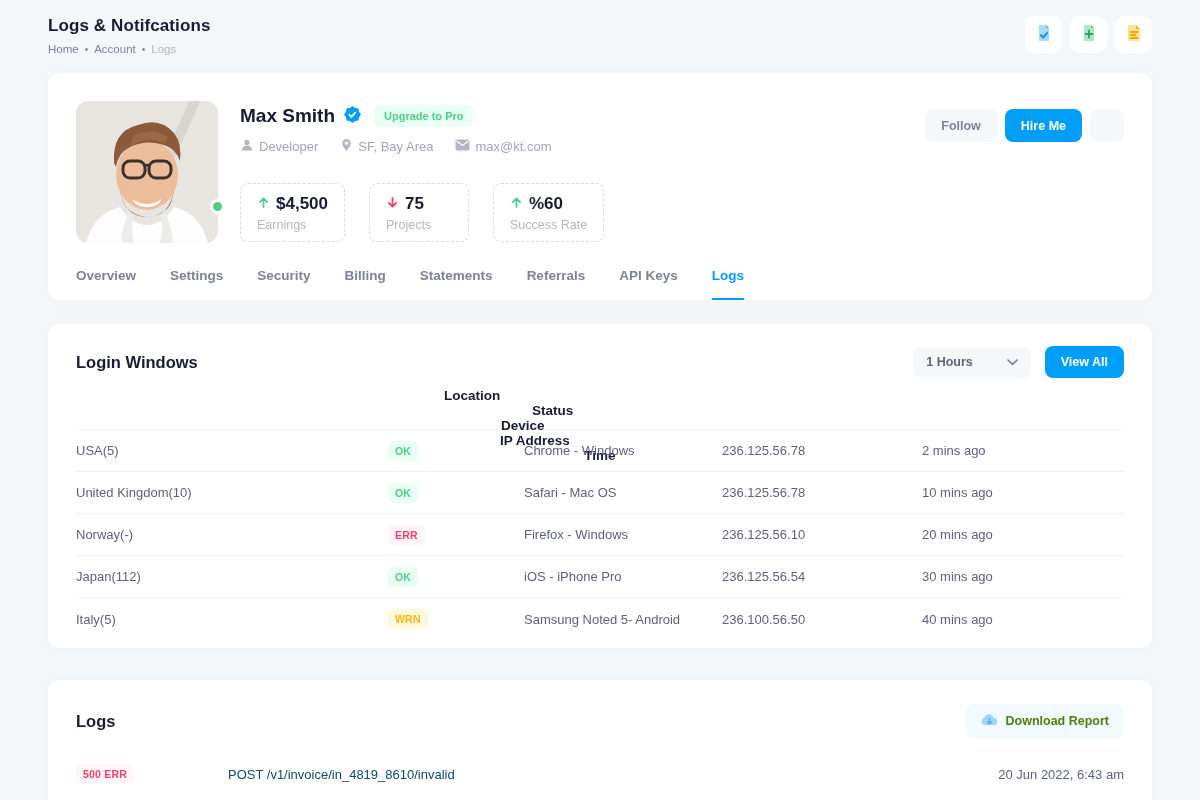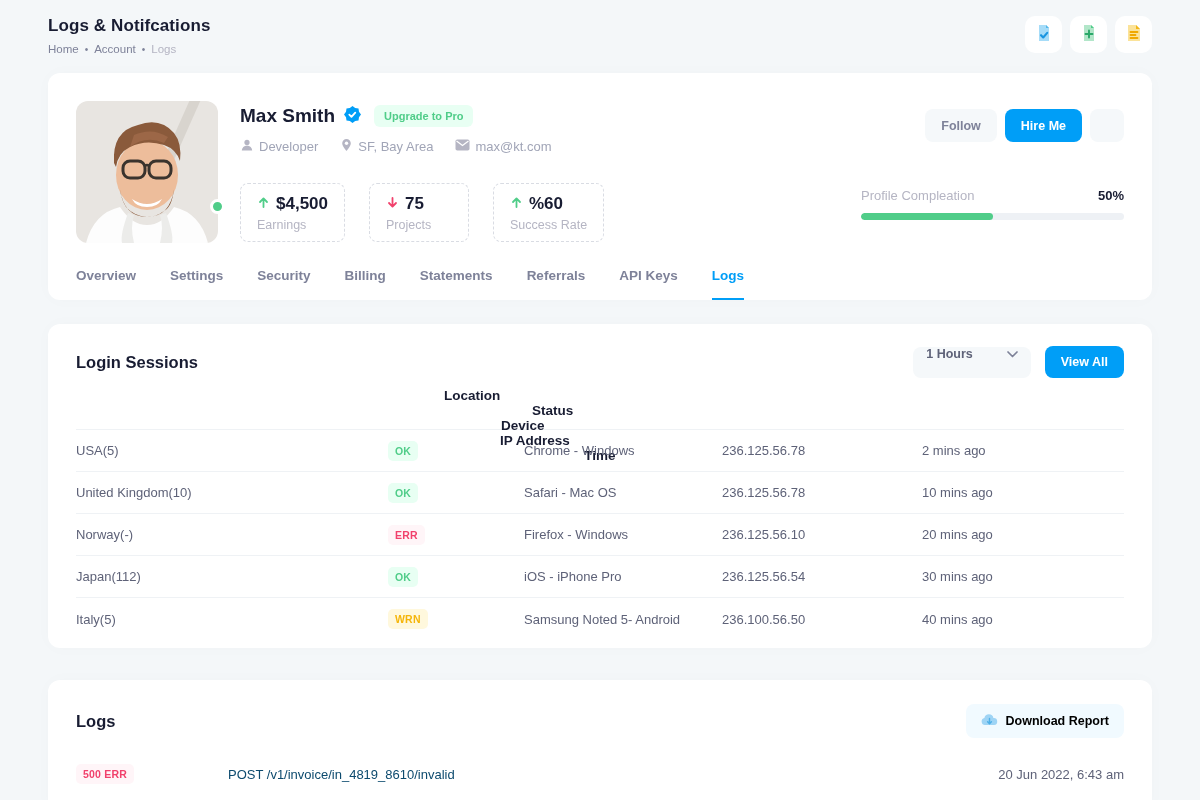--- a/index.html
+++ b/index.html
@@ -78,38 +78,38 @@
   }
   .tab.active { color:#009ef7; border-bottom-color:#009ef7; }
 
   
   .sessions-card { padding:22px 28px 8px 28px; margin-bottom:32px; }
   .card-head { display:flex; justify-content:space-between; align-items:center; }
   .card-title { font-size:16.5px; font-weight:bold; }
   .head-controls { display:flex; align-items:center; gap:14px; }
   .select-pill {
     background:#f5f8fa; border-radius:8px; height:31px; padding:0 13px;
-    display:flex; align-items:flex-start; gap:34px; font-size:12.5px; color:#5e6278; font-weight:bold; cursor:pointer;
+    display:flex; align-items:center; gap:34px; font-size:12.5px; color:#5e6278; font-weight:bold; cursor:pointer;
   }
   .table { margin-top:10px; font-size:13px; }
   .trow { display:flex; align-items:center; height:42px; border-bottom:1px solid #eff2f5; }
   .trow:last-child { border-bottom:none; }
   .trow.thead { font-size:13.5px; font-weight:bold; color:#181c32;flex-direction:column; }
   .c-loc { width:312px; } .c-status { width:136px; } .c-dev { width:198px; } .c-ip { width:200px; } .c-time { flex:1; }
   .cell { color:#5e6278; }
   .trow.thead .cell { color:#181c32; }
   .badge { display:inline-block; font-size:10.5px; font-weight:bold; padding:4px 7px; border-radius:5px; letter-spacing:.2px; }
   .badge.ok  { background:#e8fff3; color:#50cd89; }
   .badge.err { background:#fff5f8; color:#f1416c; }
   .badge.wrn { background:#fff8dd; color:#f5b50a; }
 
   
   .logs-card { padding:24px 28px 28px 28px; }
   .btn-download {
-    background:#f1faff; color:#000000; border:none; border-radius:8px; cursor:pointer;
+    background:#f1faff; color:#4d7c0f; border:none; border-radius:8px; cursor:pointer;
     display:flex; align-items:center; gap:8px; padding:9px 15px; font-size:12.5px; font-weight:bold; font-family:inherit;
   }
   .log-row { display:flex; align-items:center; margin-top:26px; font-size:13px; }
   .log-badge-col { width:140px; }
   .log-msg { flex:1; color:#0c4a6e;margin-left:12px; }
   .log-time { color:#5e6278; }
 </style>
 </head>
 <body>
 
@@ -247,47 +247,38 @@
       <div class="profile-right">
         <div class="action-row">
           <button class="btn btn-light">Follow</button>
           <button class="btn btn-primary">Hire Me</button>
           <button class="btn btn-light btn-more">
               <i></i>
               <i></i>
               <i></i>
             </button>
         </div>
-        <div class="progress-block">
-          <div class="progress-head">
-            <span class="lbl">Profile Compleation</span>
-            <span class="pct">50%</span>
-          </div>
-          <div class="progress-track">
-            <div class="progress-fill" style="width: 50%;"></div>
-          </div>
-        </div>
       </div>
     </div>
 
     <div class="tabs-row">
       <a class="tab">Overview</a>
       <a class="tab">Settings</a>
       <a class="tab">Security</a>
       <a class="tab">Billing</a>
       <a class="tab">Statements</a>
       <a class="tab">Referrals</a>
       <a class="tab">API Keys</a>
       <a class="tab active">Logs</a>
     </div>
   </div>
 
   <div class="card sessions-card">
     <div class="card-head">
-      <div class="card-title">Login Sessions</div>
+      <div class="card-title">Login Windows</div>
       <div class="head-controls">
         <div class="select-pill">
           <span>1 Hours</span>
           <span>
             <svg width="11" height="7" viewBox="0 0 11 7">
                 <path d="M1 1l4.5 4.5L10 1" stroke="#7e8299" stroke-width="1.7" fill="none" stroke-linecap="round" stroke-linejoin="round"></path>
               </svg>
           </span>
         </div>
         <button class="btn btn-primary">View All</button>

